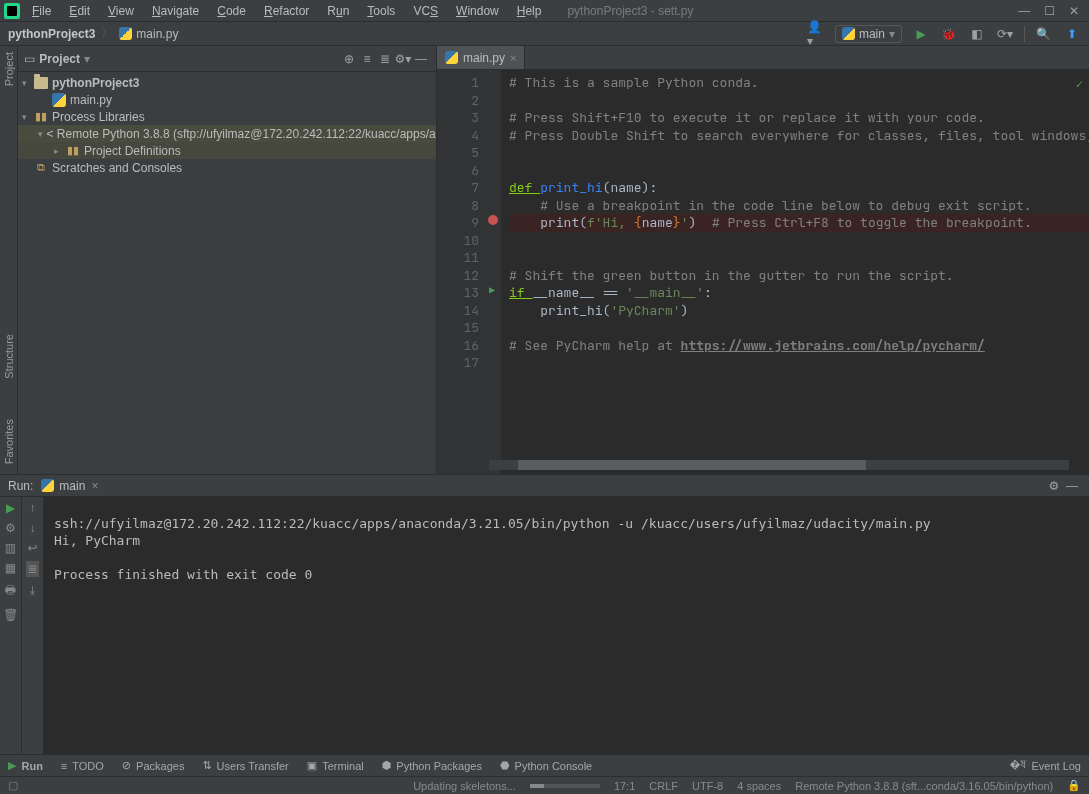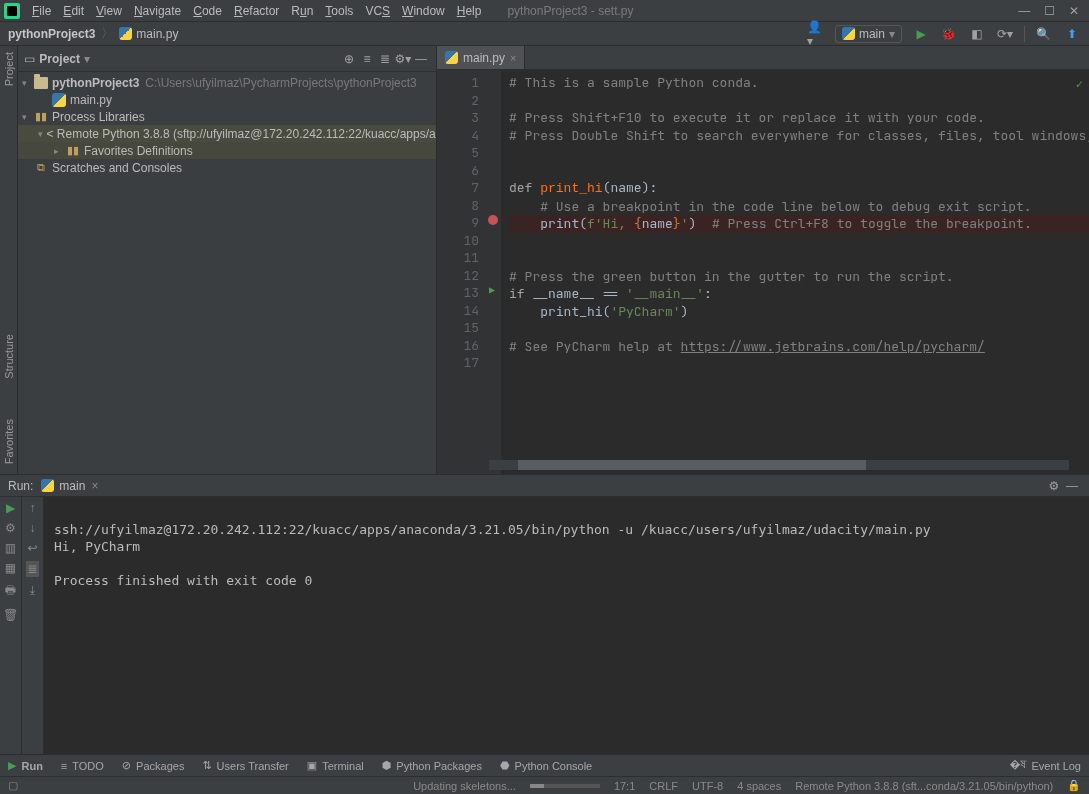--- a/index.html
+++ b/index.html
@@ -11,21 +11,21 @@
   color: #bbbbbb;
   overflow: hidden;
   display: flex; flex-direction: column;
 }
 .titlebar {
   height: 22px; background: #3c3f41; display: flex; align-items: center;
   padding: 0 4px; border-bottom: 1px solid #2b2d2f;
 }
 .titlebar .logo { width: 16px; height: 16px; background:#21d789; border-radius:2px; margin-right:6px; position:relative; }
 .titlebar .logo::after{content:"";position:absolute;inset:3px;background:#000;border-radius:1px;}
-.menu { display:flex; gap:0; }
+.menu { display:flex; gap:6px; }
 .menu span { padding:2px 6px; cursor:pointer; }
 .menu span u { text-decoration: underline; }
 .title-text { margin-left:20px; color:#7a7a7a; }
 .win-controls { margin-left:auto; display:flex; gap:14px; color:#a0a0a0; padding-right:6px;}
 .breadcrumb-bar {
   height: 24px; background:#3c3f41; display:flex; align-items:center;
   padding:0 8px; border-bottom:1px solid #2b2d2f;
 }
 .breadcrumb-bar .sep { margin:0 6px; color:#6a6a6a; }
 .breadcrumb-bar .right { margin-left:auto; display:flex; align-items:center; gap:10px; }
@@ -48,36 +48,36 @@
 .editor-tabs { height:24px; display:flex; background:#3c3f41; border-bottom:1px solid #2b2d2f; }
 .editor-tab { display:flex; align-items:center; gap:5px; padding:0 8px; background:#4e5254; border-right:1px solid #2b2d2f; cursor:pointer;}
 .editor-tab .close { color:#888; font-size:11px;}
 .editor-body { flex:1; display:flex; background:#2b2b2b; font-family:"JetBrains Mono","Consolas",monospace; font-size:13px; min-height:0; overflow:hidden; position:relative;}
 .gutter { width:48px; background:#313335; color:#606366; text-align:right; padding:4px 6px 0 0; line-height:17.5px; position:relative;}
 .gutter-extra { width:16px; background:#313335; position:relative;}
 .breakpoint { position:absolute; width:10px; height:10px; background:#c75450; border-radius:50%; }
 .run-marker { position:absolute; color:#499c54; font-size:10px;}
 .code { flex:1; padding:4px 0 0 8px; line-height:17.5px; white-space:pre; color:#a9b7c6; overflow:hidden;}
 .c-comment { color:#808080; }
-.c-kw { color:#a3a3a3; }
-.c-fn { color:#f97316;font-family:Liberation Mono, monospace; }
+.c-kw { color:#84cc16;text-decoration:underline; }
+.c-fn { color:#3b82f6; }
 .c-str { color:#6a8759; }
 .c-tpl { color:#cc7832; }
-.c-link { color:#808080; text-decoration:underline; }
+.c-link { color:#808080; text-decoration:underline;font-weight:bold; }
 .bp-line { background:#3a2323; display:inline-block; width:100%;}
 .editor-scroll { position:absolute; bottom:4px; left:52px; right:20px; height:10px; background:#3c3f41; }
 .editor-scroll .thumb { height:100%; background:#5a5d5f; width:60%; margin-left:5%;}
 .check-ok { position:absolute; top:6px; right:6px; color:#499c54; font-size:12px;}
 .run-panel { height:280px; border-top:1px solid #2b2d2f; display:flex; flex-direction:column; background:#2b2b2b;}
 .run-header { height:22px; background:#3c3f41; display:flex; align-items:center; padding:0 8px; border-bottom:1px solid #2b2d2f;}
 .run-header .spacer{flex:1;}
 .run-body { flex:1; display:flex; }
 .run-gutter { width:22px; background:#3c3f41; display:flex; flex-direction:column; align-items:center; padding-top:4px; gap:6px; border-right:1px solid #2b2d2f;}
 .run-gutter2 { width:22px; background:#3c3f41; display:flex; flex-direction:column; align-items:center; padding-top:4px; gap:6px; border-right:1px solid #2b2d2f;}
-.run-output { flex:1; font-family:"Consolas",monospace; font-size:13px; padding:24px 10px; color:#bbbbbb; line-height:17px; white-space:pre-wrap;}
+.run-output { flex:1; font-family:"Consolas",monospace; font-size:13px; padding:18px 10px; color:#bbbbbb; line-height:17px; white-space:pre-wrap;}
 .bottom-bar { height:22px; background:#3c3f41; border-top:1px solid #2b2d2f; display:flex; align-items:center; padding:0 8px; gap:18px; font-size:11px;}
 .bottom-bar .item { display:flex; align-items:center; gap:5px; cursor:pointer; color:#a6a6a6;}
 .bottom-bar .spacer{flex:1;}
 .status-bar { height:18px; background:#3c3f41; border-top:1px solid #2b2d2f; display:flex; align-items:center; padding:0 8px; font-size:11px; color:#8a8a8a; gap:14px;}
 .status-bar .spacer{flex:1;}
 .interp-combo { display:flex; align-items:center; gap:4px; border:1px solid #555; padding:1px 6px; border-radius:3px; background:#3c3f41; cursor:pointer;}
 .folder-icon{width:14px;height:12px;background:#c9ba8e;border-radius:1px;position:relative;}
 .folder-icon::before{content:"";position:absolute;top:-3px;left:0;width:6px;height:3px;background:#c9ba8e;border-radius:1px 1px 0 0;}
 .pylogo{width:13px;height:13px;background:linear-gradient(135deg,#3776ab 50%,#ffd43b 50%);border-radius:3px;}
 </style>
@@ -148,40 +148,39 @@
       <span class="btn-icon">⚙▾</span>
       <span class="btn-icon">―</span>
     </div>
     <div class="tree">
       <div class="tree-row">
         <span class="arrow">▾</span>
         <span class="ico">
             <span class="folder-icon"></span>
           </span>
         <b>pythonProject3</b>
-        <span class="muted" style="margin-left:6px;">C:\Users\ufyilmaz\PycharmProjects\pythonProject3</span>
       </div>
       <div class="tree-row" style="padding-left:34px;">
         <span class="ico pylogo"></span>
         <span>main.py</span>
       </div>
       <div class="tree-row" style="padding-left:4px;">
         <span class="arrow">▾</span>
         <span class="ico" style="color:#bf9f5f;">▮▮</span>
         <span>Process Libraries</span>
       </div>
       <div class="tree-row row-remote" style="padding-left:20px;">
         <span class="arrow">▾</span>
         <span class="ico pylogo"></span>
         <span>&lt; Remote Python 3.8.8 (sftp://ufyilmaz@172.20.242.112:22/kuacc/apps/anaconda/3.21.05</span>
       </div>
       <div class="tree-row row-ext" style="padding-left:36px;">
         <span class="arrow" style="color:#888;">▸</span>
         <span class="ico" style="color:#bf9f5f;">▮▮</span>
-        <span>Favorites Definitions</span>
+        <span>Project Definitions</span>
       </div>
       <div class="tree-row" style="padding-left:4px;">
         <span class="arrow" style="visibility:hidden;">▸</span>
         <span class="ico" style="color:#bf9f5f;">⧉</span>
         <span>Scratches and Consoles</span>
       </div>
     </div>
   </div>
 
   <div class="editor-area">
@@ -205,21 +204,21 @@
 
 <span class="c-comment"># Press Shift+F10 to execute it or replace it with your code.</span>
 <span class="c-comment"># Press Double Shift to search everywhere for classes, files, tool windows, actions, and sett</span>
 
 
 <span class="c-kw">def </span><span class="c-fn">print_hi</span>(name):
     <span class="c-comment"># Use a breakpoint in the code line below to debug exit script.</span>
 <span class="bp-line">    print(<span class="c-str">f'Hi, </span><span class="c-tpl">{</span>name<span class="c-tpl">}</span><span class="c-str">'</span>)  <span class="c-comment"># Press Ctrl+F8 to toggle the breakpoint.</span></span>
 
 
-<span class="c-comment"># Press the green button in the gutter to run the script.</span>
+<span class="c-comment"># Shift the green button in the gutter to run the script.</span>
 <span class="c-kw">if </span>__name__ == <span class="c-str">'__main__'</span>:
     print_hi(<span class="c-str">'PyCharm'</span>)
 
 <span class="c-comment"># See PyCharm help at </span><span class="c-link">https://www.jetbrains.com/help/pycharm/</span>
 </div>
       <div class="editor-scroll">
           <div class="thumb"></div>
         </div>
     </div>
   </div>
@@ -299,15 +298,15 @@
   <span>▢</span>
   <div class="spacer"></div>
   <span>Updating skeletons...</span>
   <span style="width:70px;height:4px;background:#555;display:inline-block;position:relative;">
       <span style="position:absolute;left:0;top:0;bottom:0;width:20%;background:#888;"></span>
     </span>
   <span>17:1</span>
   <span>CRLF</span>
   <span>UTF-8</span>
   <span>4 spaces</span>
-  <span>Remote Python 3.8.8 (sft...conda/3.21.05/bin/python)</span>
+  <span>Remote Python 3.8.8 (sft...conda/3.16.05/bin/python)</span>
   <span>🔒</span>
 </div>
 
 </body></html>

